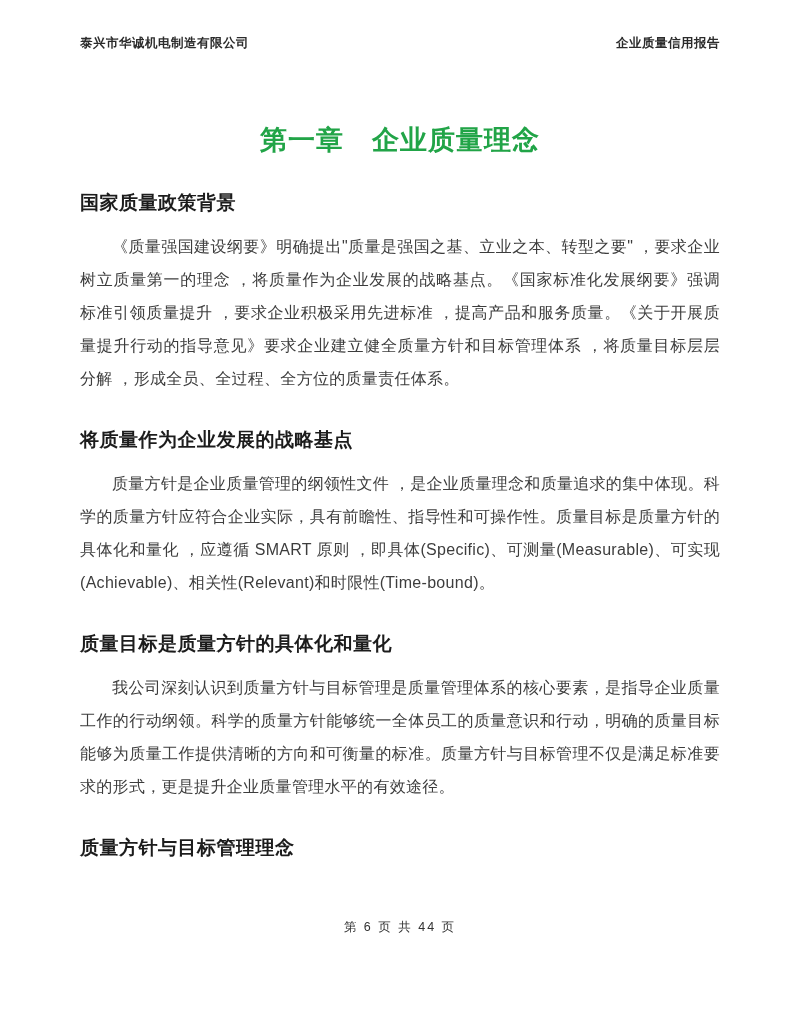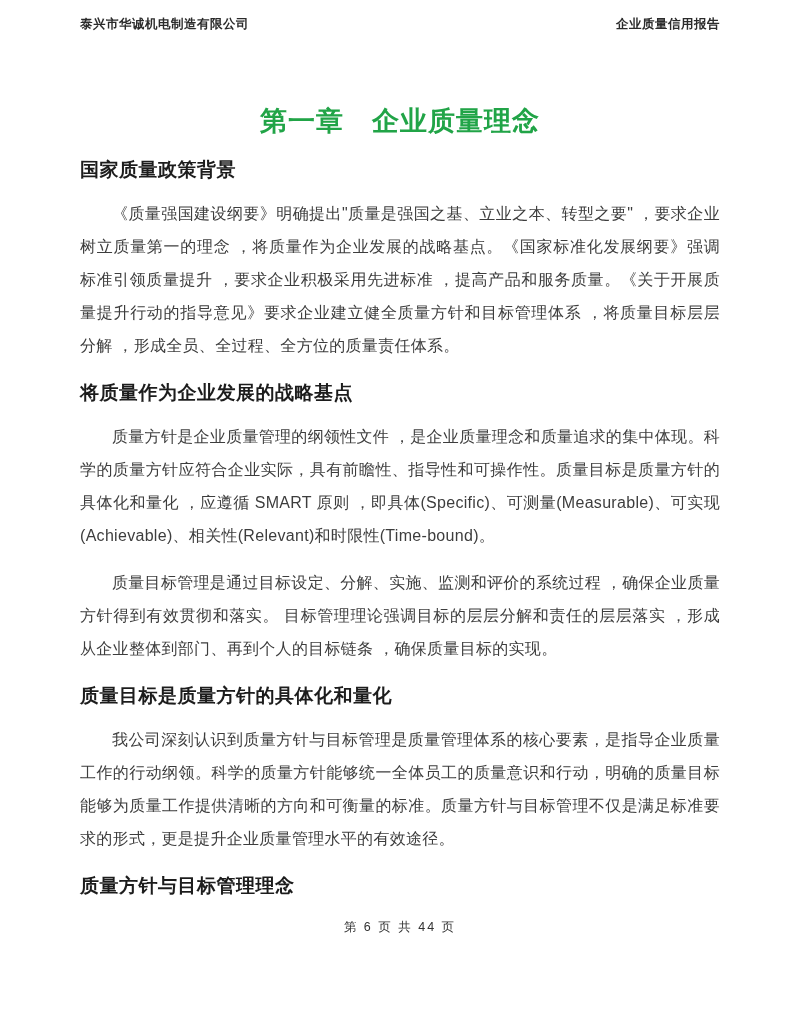--- a/index.html
+++ b/index.html
@@ -9,21 +9,21 @@
     height: 1035px;
     position: relative;
     font-family: "Liberation Sans", "DejaVu Sans", sans-serif;
     color: #3d3d3d;
     overflow: hidden;
   }
   .page {
     position: relative;
     width: 800px;
     height: 980px;
-    padding: 16px 80px 0 80px;
+    padding: 35px 80px 0 80px;
     background: #ffffff;
   }
   .page-header {
     display: flex;
     justify-content: space-between;
     align-items: baseline;
     font-size: 12.5px;
     font-weight: bold;
     color: #2b2b2b;
     letter-spacing: 0.5px;
@@ -37,21 +37,21 @@
     letter-spacing: 1px;
   }
   .section-heading {
     margin-top: 28px;
     font-size: 23px;
     font-weight: bold;
     color: #1c1c1c;
     letter-spacing: 0.5px;
   }
   .subheading {
-    margin-top: 18px;
+    margin-top: 32px;
     margin-bottom: 4px;
     font-size: 19px;
     font-weight: bold;
     color: #1c1c1c;
     letter-spacing: 0.5px;
   }
   .paragraph {
     margin-top: 14px;
     font-size: 16px;
     line-height: 33px;
@@ -85,21 +85,20 @@
 
 
   <h3 class="subheading">国家质量政策背景</h3>
 
   <p class="paragraph">《质量强国建设纲要》明确提出"质量是强国之基、立业之本、转型之要" ，要求企业树立质量第一的理念 ，将质量作为企业发展的战略基点。《国家标准化发展纲要》强调标准引领质量提升 ，要求企业积极采用先进标准 ，提高产品和服务质量。《关于开展质量提升行动的指导意见》要求企业建立健全质量方针和目标管理体系 ，将质量目标层层分解 ，形成全员、全过程、全方位的质量责任体系。</p>
 
   <h3 class="subheading">将质量作为企业发展的战略基点</h3>
 
   <p class="paragraph">质量方针是企业质量管理的纲领性文件 ，是企业质量理念和质量追求的集中体现。科学的质量方针应符合企业实际，具有前瞻性、指导性和可操作性。质量目标是质量方针的具体化和量化 ，应遵循 SMART 原则 ，即具体(Specific)、可测量(Measurable)、可实现(Achievable)、相关性(Relevant)和时限性(Time-bound)。</p>
 
-  <p class="paragraph">质量目标管理是通过目标设定、分解、实施、监测和评价的系统过程 ，确保企业质量方针得到有效贯彻和落实。 目标管理理论强调目标的层层分解和责任的层层落实 ，形成从企业整体到部门、再到个人的目标链条 ，确保质量目标的实现。</p>
 
   <h3 class="subheading">质量目标是质量方针的具体化和量化</h3>
 
   <p class="paragraph">我公司深刻认识到质量方针与目标管理是质量管理体系的核心要素，是指导企业质量工作的行动纲领。科学的质量方针能够统一全体员工的质量意识和行动，明确的质量目标能够为质量工作提供清晰的方向和可衡量的标准。质量方针与目标管理不仅是满足标准要求的形式，更是提升企业质量管理水平的有效途径。</p>
 
   <h3 class="subheading">质量方针与目标管理理念</h3>
 
   <div class="page-footer">第 6 页 共 44 页</div>
 
 </div>

